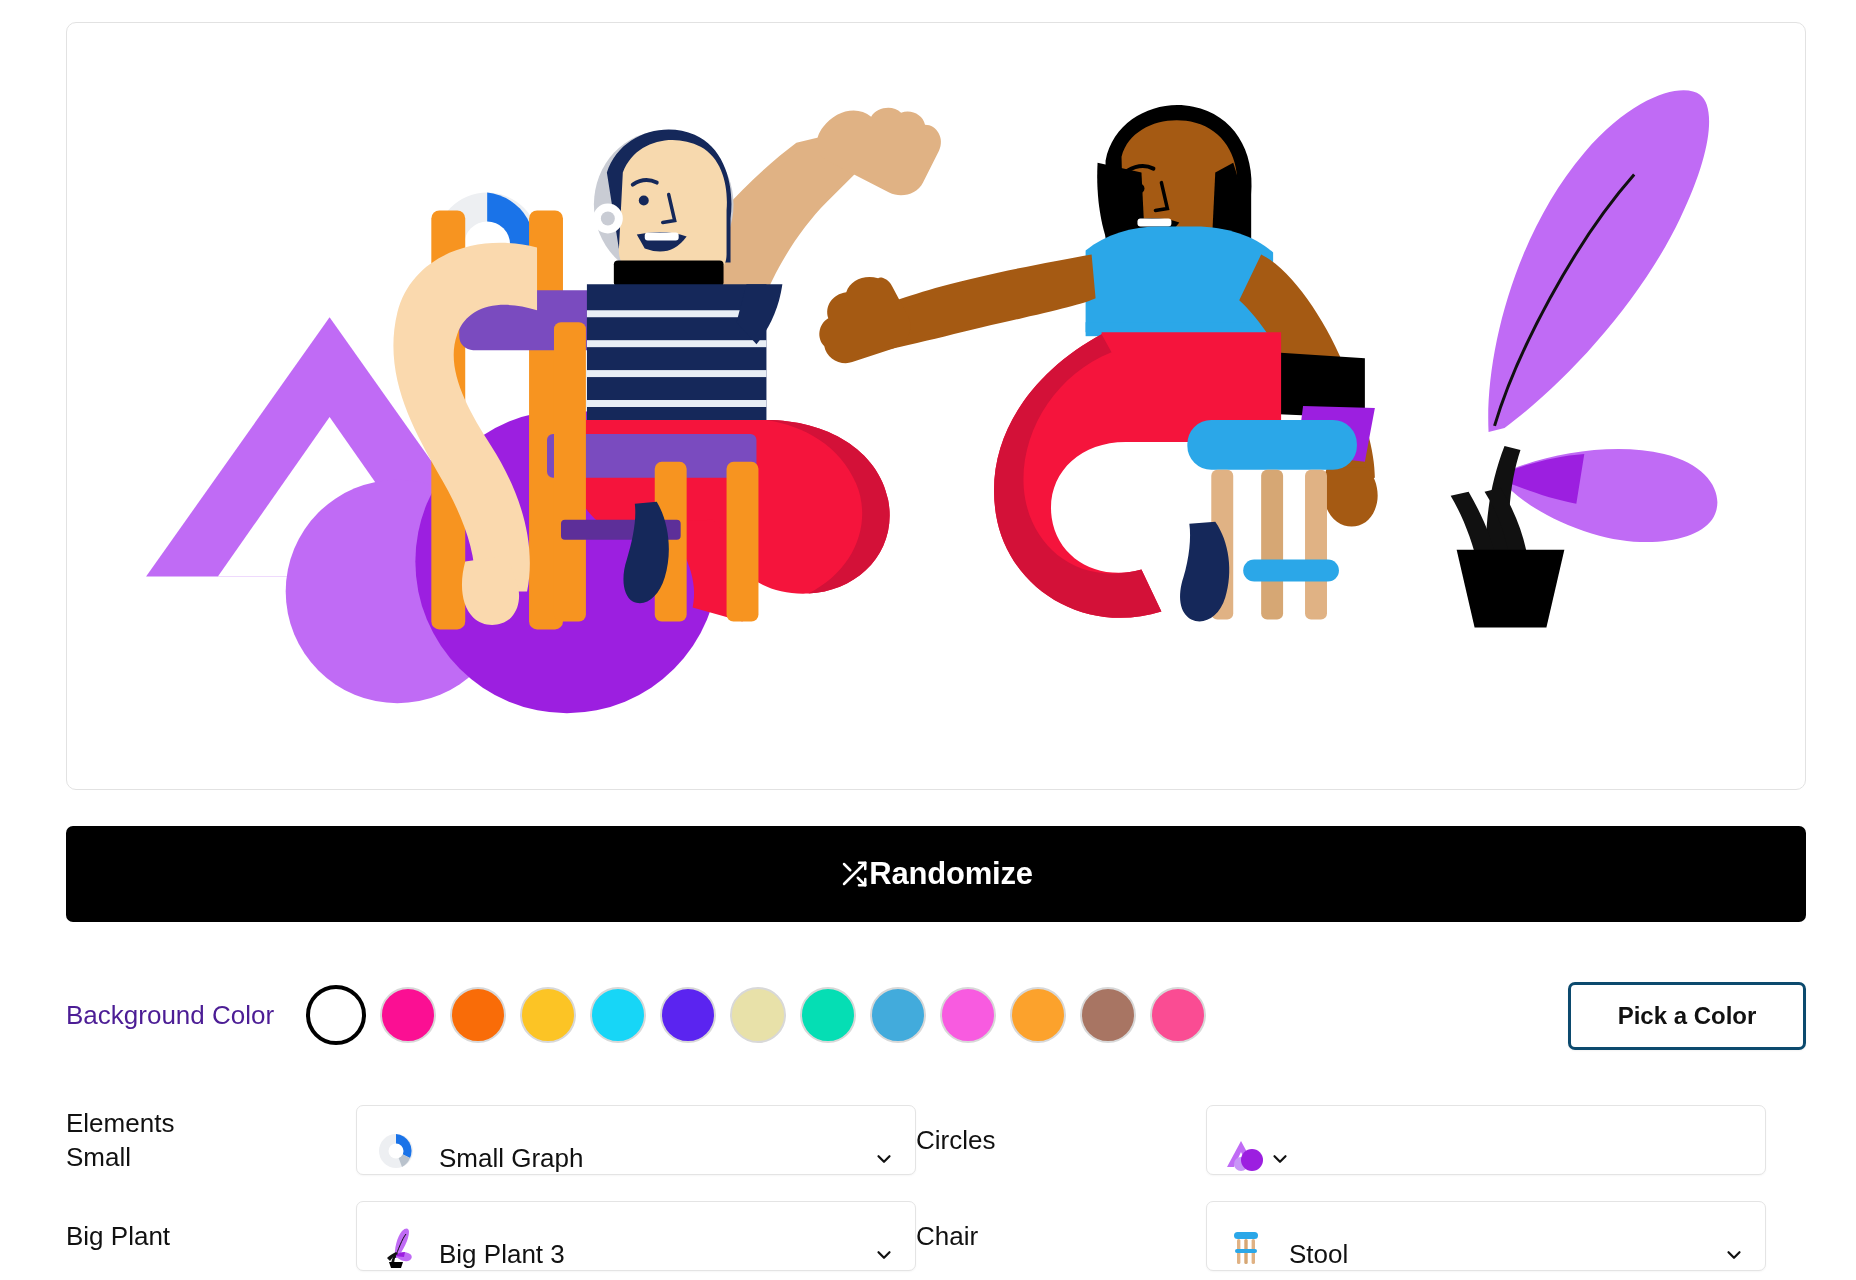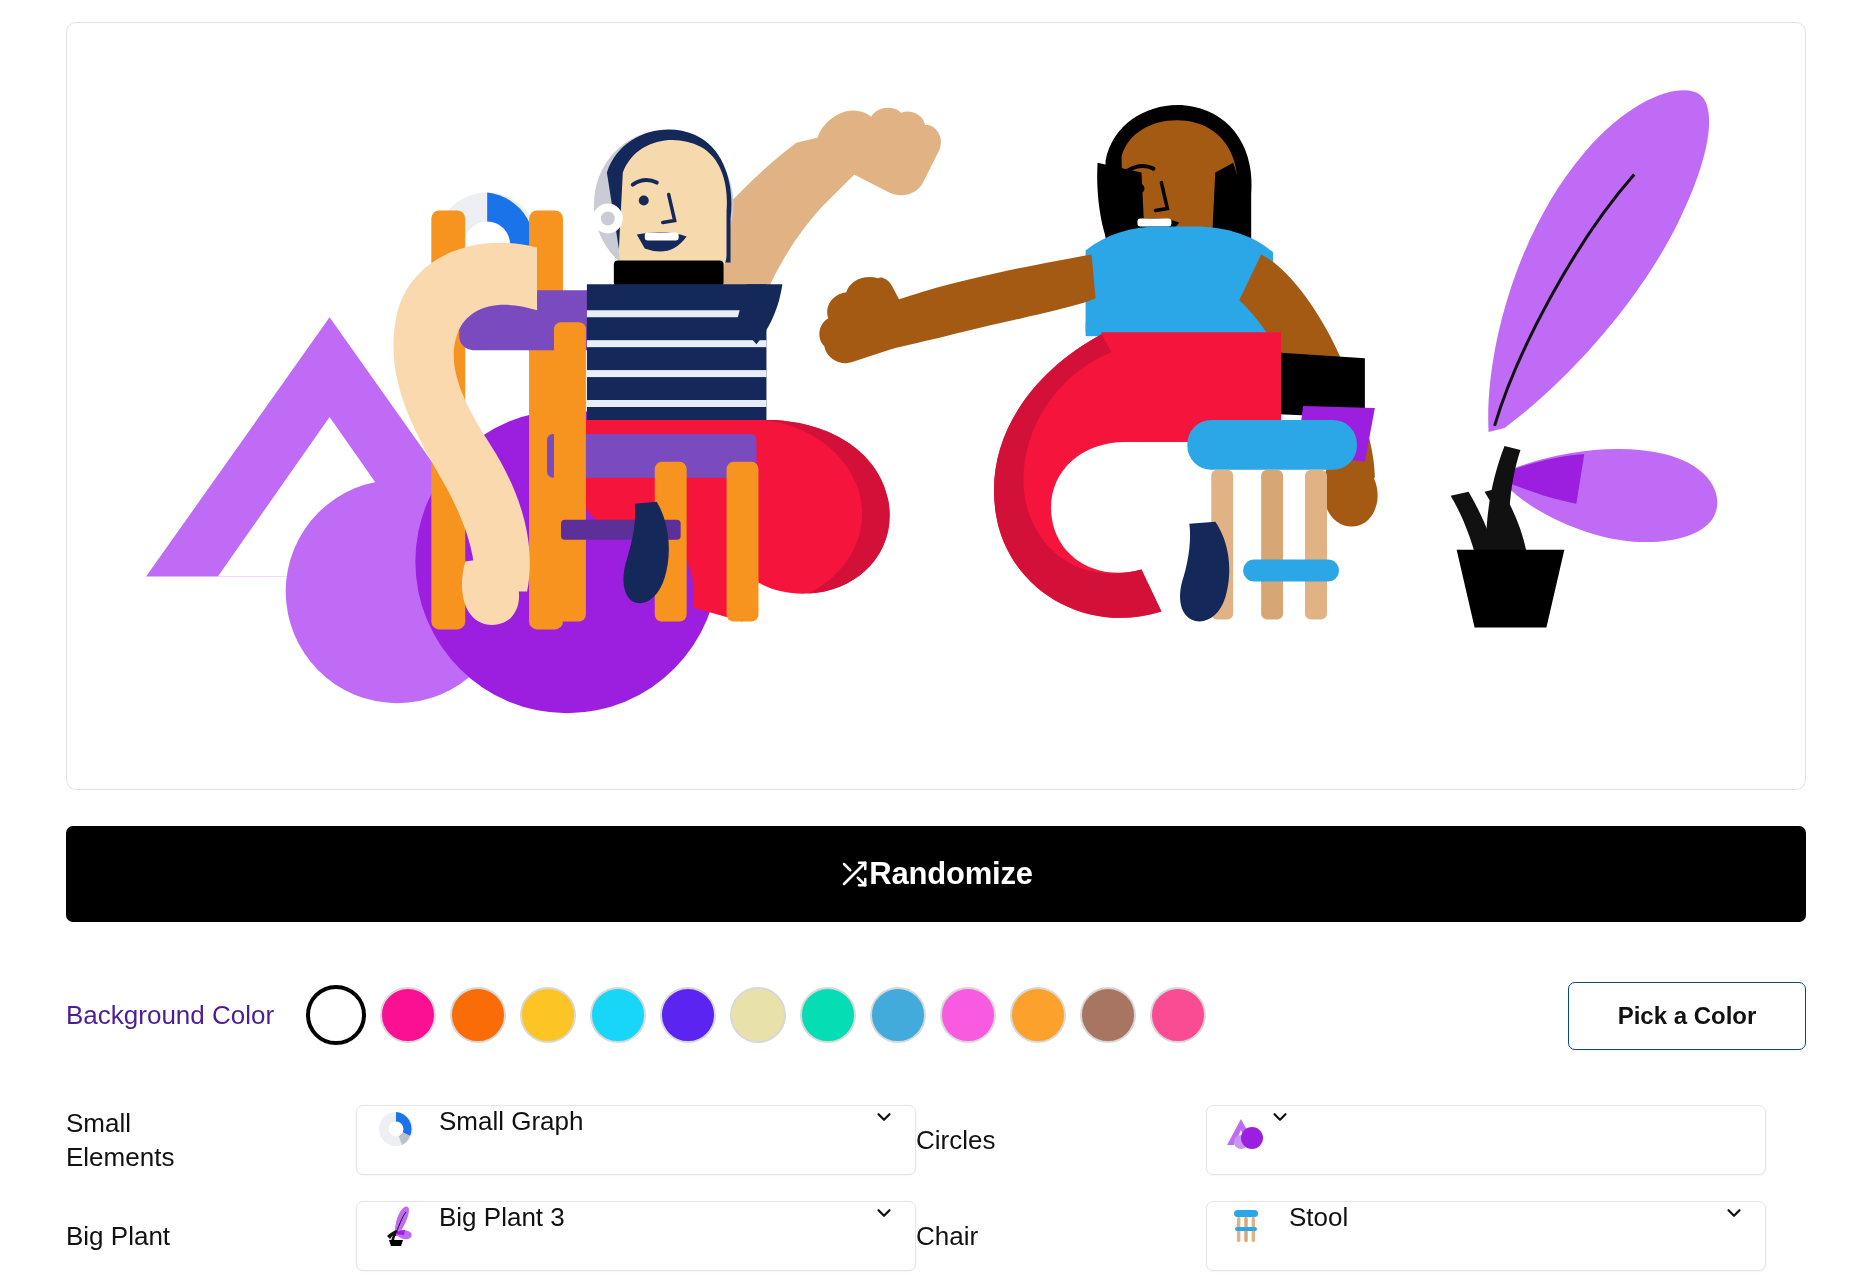--- a/index.html
+++ b/index.html
@@ -79,21 +79,21 @@
   }
   .swatch.selected {
     border: 4px solid #000000;
     width: 60px; height: 60px;
   }
   .pick-color {
     position: absolute;
     right: 0; top: 22px;
     width: 238px; height: 68px;
     background: #ffffff;
-    border: 1px solid #0c4a6e;
+    border: 3px solid #0c4a6e;
     border-radius: 7px;
     font-size: 24px;
     font-weight: bold;
     color: #111;
     cursor: pointer;
     box-shadow: 0 1px 2px rgba(0,0,0,0.05);
   }
 
   
   .options {
@@ -113,21 +113,21 @@
     line-height: 1.32;
     padding-right: 12px;
   }
   .select {
     position: relative;
     height: 70px;
     background: #ffffff;
     border: 1px solid #e4e4e4;
     border-radius: 7px;
     display: flex;
-    align-items: flex-start;
+    align-items: flex-end;
     padding: 0 14px 0 16px;
     cursor: pointer;
     box-shadow: 0 1px 2px rgba(0,0,0,0.04);
   }
   .select .opt-icon {
     width: 46px; height: 46px;
     flex: 0 0 auto;
     display: flex; align-items: center; justify-content: center;
   }
   .select .opt-text {
@@ -332,22 +332,22 @@
         <button class="swatch" style="background: rgb(252, 162, 44);"></button>
         <button class="swatch" style="background: rgb(168, 117, 99);"></button>
         <button class="swatch" style="background: rgb(250, 76, 147);"></button>
       </div>
     <button class="pick-color">Pick a Color</button>
   </div>
 
   <div class="options">
 
     <div class="opt-label">
+      <div>Elements</div>
       <div>Small</div>
-      <div>Elements</div>
     </div>
     <div class="select">
       <span class="opt-icon">
         <svg width="44" height="44" viewBox="0 0 44 44">
           <circle cx="22" cy="22" r="17" fill="#EDEFF2"></circle>
           <path d="M22 22 L22 5 A17 17 0 0 1 36 29 Z" fill="#1A73E8"></path>
           <path d="M22 22 L36 29 A17 17 0 0 1 28 38 Z" fill="#B9C2CC"></path>
           <circle cx="22" cy="22" r="7.5" fill="#ffffff"></circle>
         </svg>
       </span>

